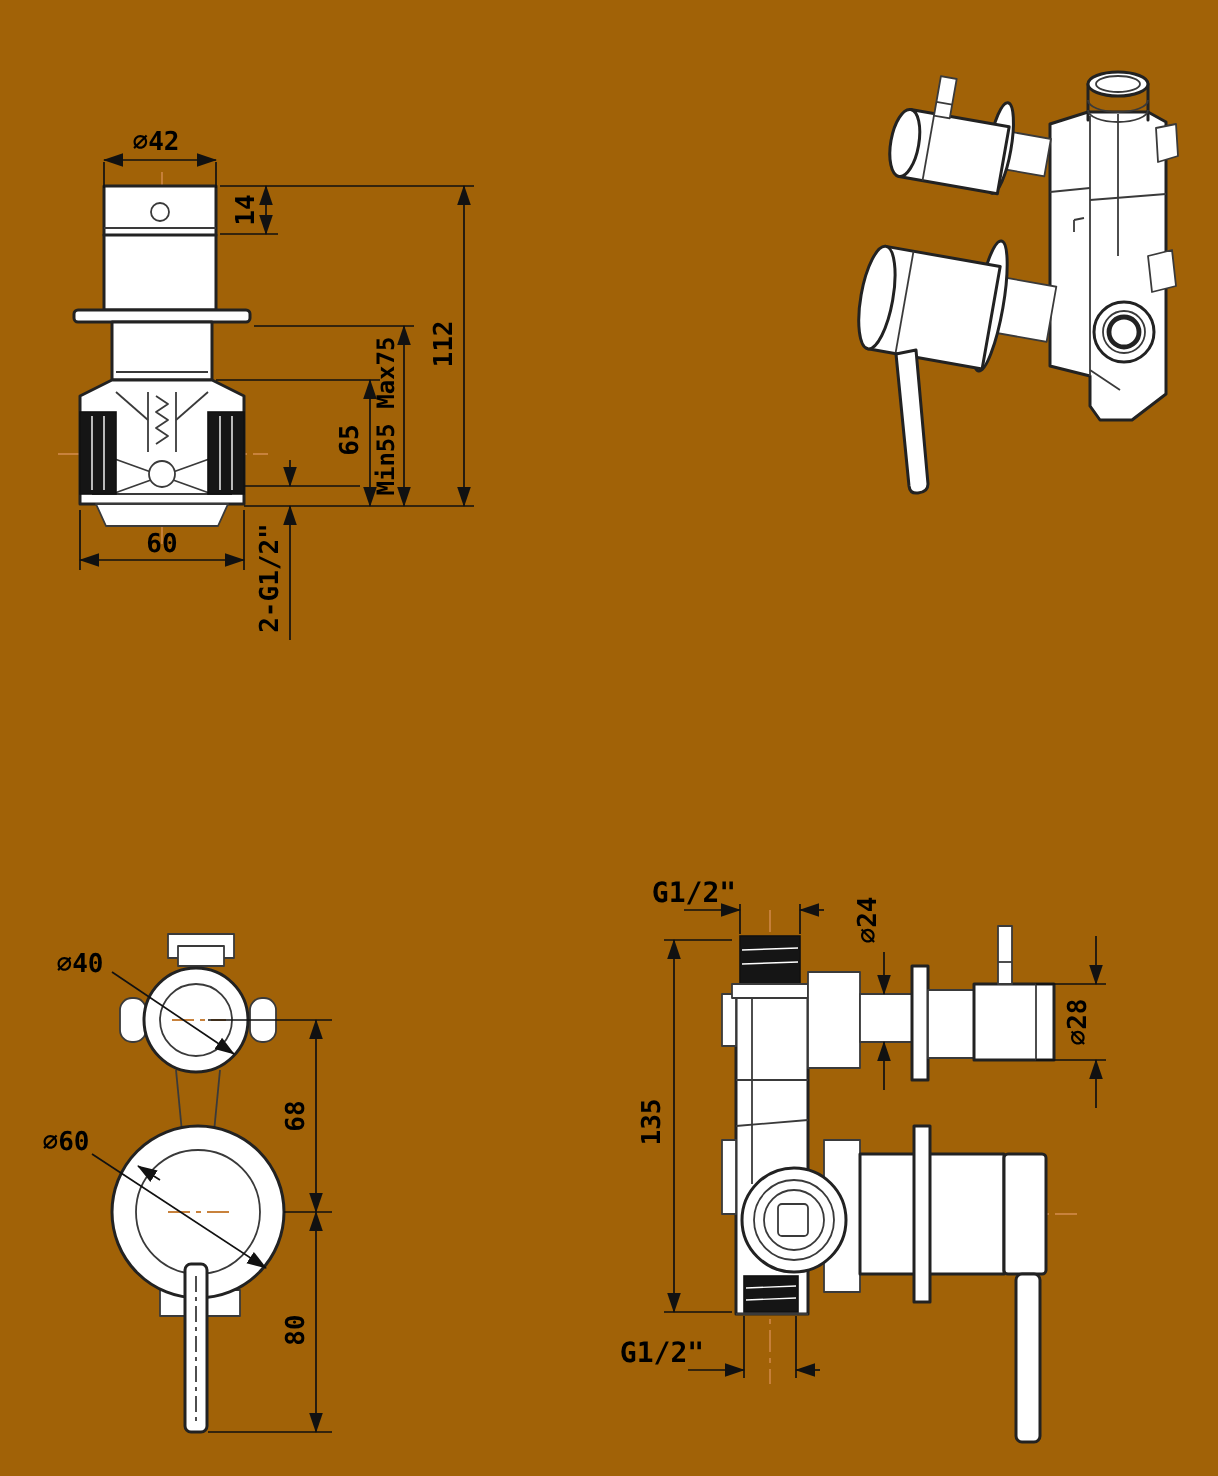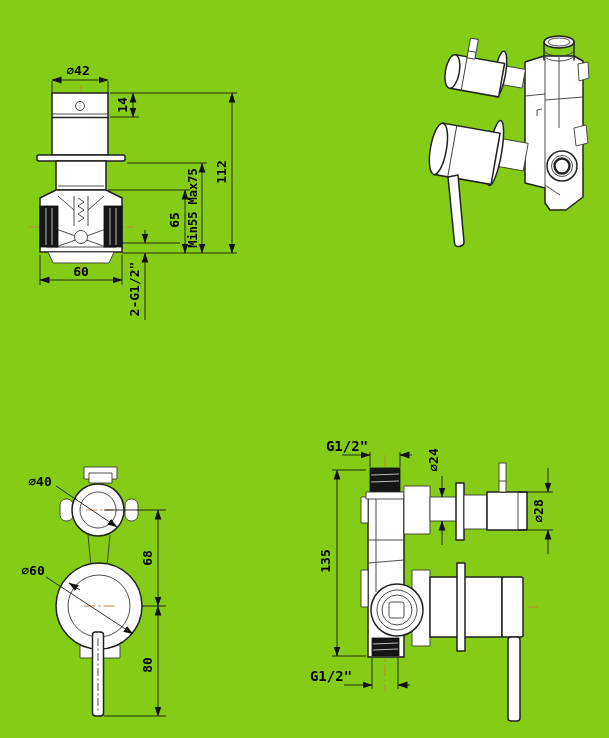--- a/index.html
+++ b/index.html
@@ -1,16 +1,16 @@
 <!DOCTYPE html>
 <html><head>
 <meta charset="utf-8">
 <style>
   html,body{margin:0;padding:0;background:#fff;}
-  #page{position:relative;width:609px;height:738px;background:#84cc16;overflow:hidden;
+  #page{position:relative;width:609px;height:738px;background:#a16207;overflow:hidden;
         font-family:"DejaVu Sans Mono", monospace;}
   svg{position:absolute;left:0;top:0;}
   .obj{stroke:#222;stroke-width:1.5;fill:none;stroke-linejoin:round;stroke-linecap:round;}
   .obj.wf{fill:#fff;}
   .in{stroke:#3a3a3a;stroke-width:0.9;fill:none;stroke-linejoin:round;}
   .in.wf{fill:#fff;}
   .thin{stroke:#111;stroke-width:0.85;fill:none;}
   .cl{stroke:#c8823c;stroke-width:0.95;fill:none;stroke-dasharray:11 3 2.5 3;}
   .clk{stroke:#222;stroke-width:0.8;fill:none;stroke-dasharray:8 2.5 2 2.5;}
   .thr{fill:#151515;stroke:#111;stroke-width:0.8;}

